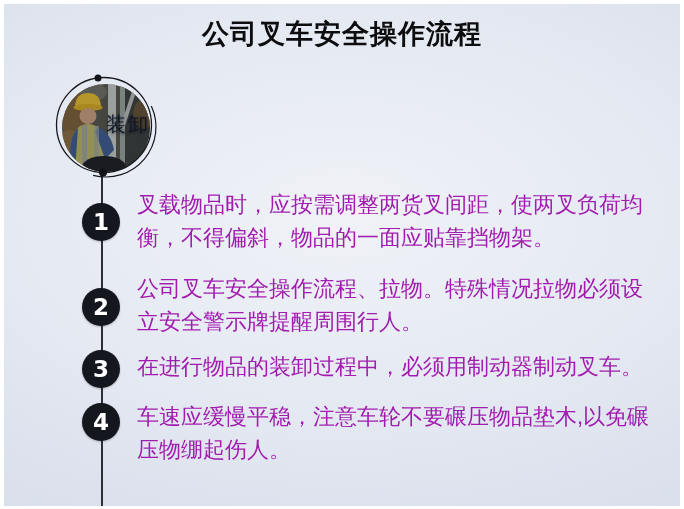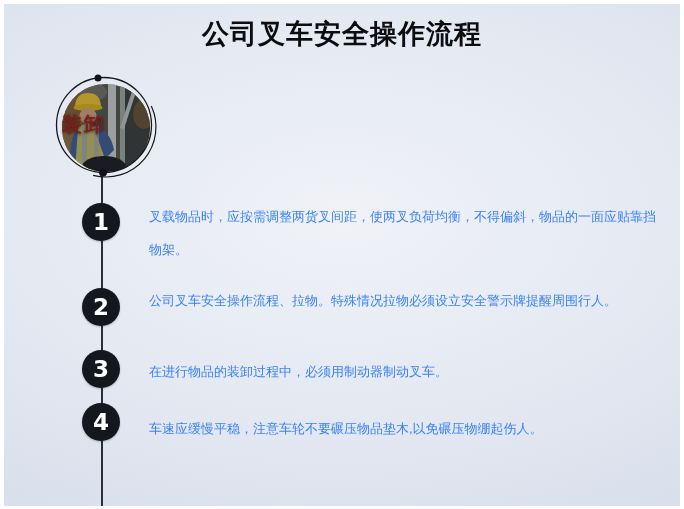--- a/index.html
+++ b/index.html
@@ -13,38 +13,38 @@
   }
   .title{
     position:absolute;left:0;top:16px;width:100%;margin:0;text-align:center;
     font-size:27px;font-weight:800;color:#0d0d0f;letter-spacing:1px;
   }
   .vline{
     position:absolute;left:101px;top:172px;width:2px;height:334px;background:#2c2f36;
   }
   .photo-wrap{position:absolute;left:48px;top:62px;width:114px;height:120px;}
   .badge-label{
-    position:absolute;left:62px;top:111px;width:88px;text-align:left;
-    color:#7f1d1d;font-size:20px;font-weight:700;letter-spacing:2px;
+    position:absolute;left:62px;top:111px;width:88px;text-align:right;
+    color:#0f172a;font-size:20px;font-weight:400;letter-spacing:2px;
     text-shadow:0 1px 3px rgba(0,0,0,.55);
   }
   .num{
     position:absolute;left:82px;width:38px;height:38px;border-radius:50%;
     background:#15171e;color:#ffffff;font-weight:700;font-size:23px;
     display:flex;align-items:center;justify-content:center;
     font-family:"DejaVu Sans","Liberation Sans",sans-serif;
     box-shadow:0 1px 2px rgba(0,0,0,.25);
   }
   .num1{top:203px}.num2{top:288px}.num3{top:350px}.num4{top:403px}
   .txt{
-    position:absolute;left:137px;width:516px;margin:12px;
-    font-size:13px;line-height:33px;color:#3b82f6;font-weight:500;
+    position:absolute;left:137px;width:516px;margin:0;
+    font-size:22px;line-height:33px;color:#a21caf;font-weight:500;
     letter-spacing:0;word-break:break-all;
   }
-  .txt1{top:188px}.txt2{top:272px}.txt3{top:343px}.txt4{top:400px}
+  .txt1{top:188px}.txt2{top:272px}.txt3{top:350px}.txt4{top:400px}
 </style>
 </head>
 <body>
 
 <div class="canvas">
   <div class="bg"></div>
 
   <h1 class="title">公司叉车安全操作流程</h1>
 
   <div class="vline"></div>

